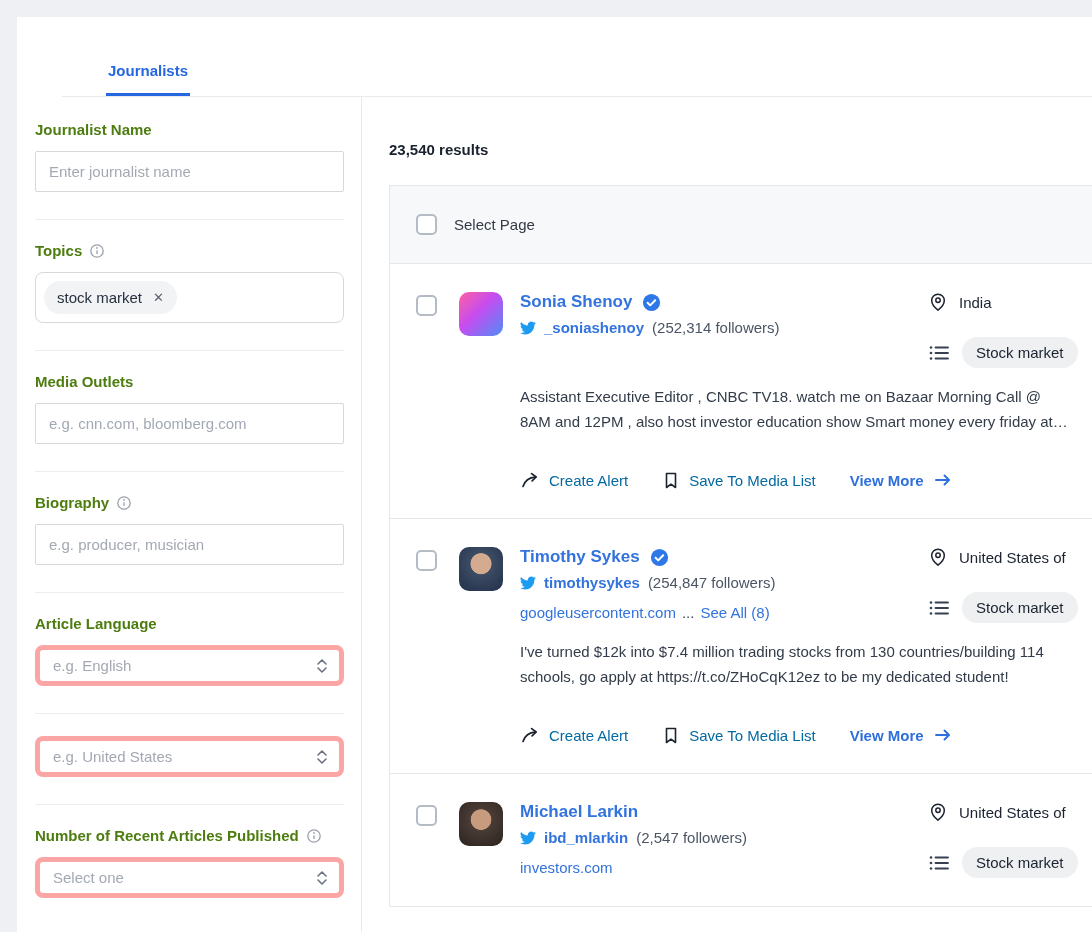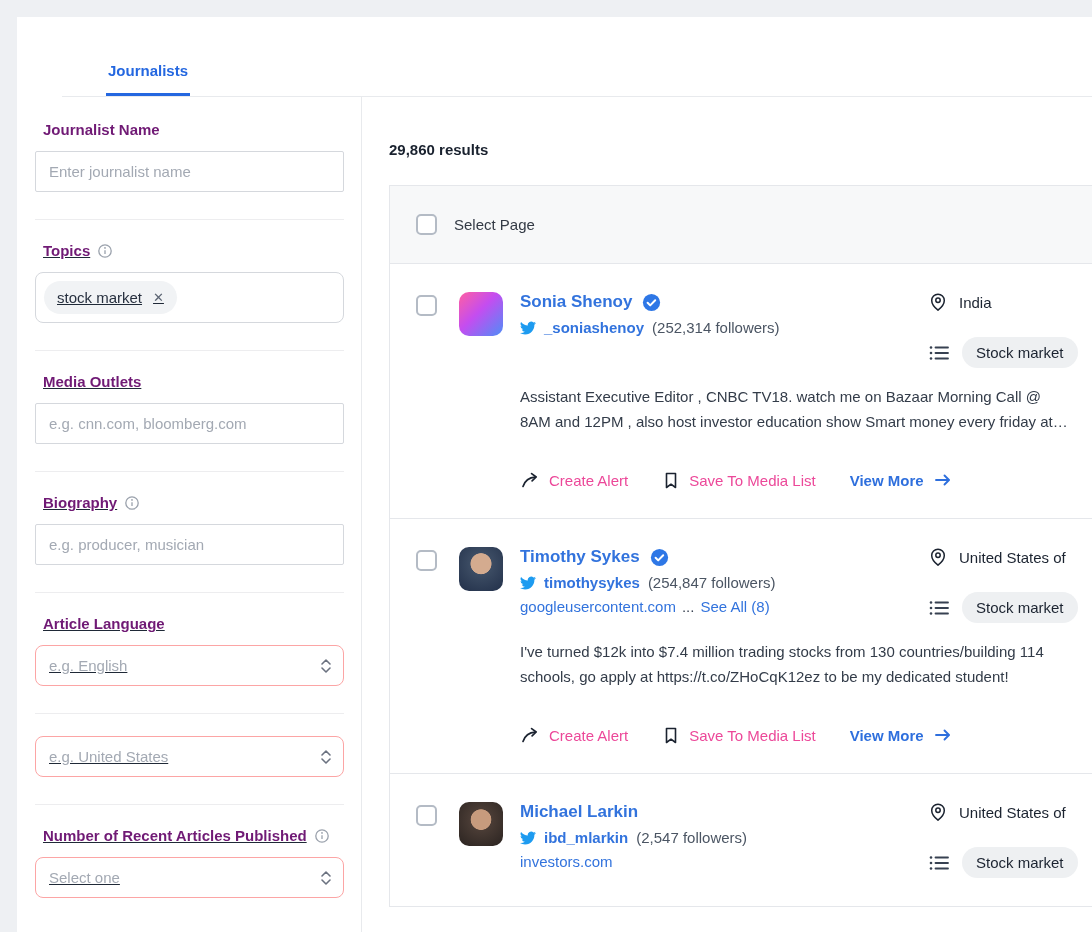--- a/index.html
+++ b/index.html
@@ -29,38 +29,37 @@
     cursor:pointer;
   }
   
   .bodywrap { display:flex; align-items:stretch; min-height:900px; }
   .sidebar {
     width:345px; flex:none;
     border-right:1px solid #e8eaed;
     padding:2px 17px 60px 18px;
   }
   .fgroup { padding:22px 0 27px 0; }
-  .fgroup + .fgroup { border-top:1px solid #ededef;text-decoration:underline; }
+  .fgroup + .fgroup { border-top:1px solid #ededef; }
   .flabel {
-    font-size:15px; font-weight:700; color:#701a75;
+    font-size:15px; font-weight:700; color:#4d7c0f;
     display:flex; align-items:center; gap:7px;
     margin-bottom:13px;
-    margin-left:8px;
   }
   .input {
     width:100%; height:41px;
     border:1px solid #d5d8dd; border-radius:2px;
     padding:0 13px; font-size:15px; color:#1f2937;
     font-family:"Liberation Sans", sans-serif;
     background:#fff; outline:none;
   }
   .input::placeholder { color:#a3a9b3; }
   .selectbox {
     width:100%; height:41px;
-    border:1px solid #fca5a5; border-radius:8px;
+    border:5px solid #fca5a5; border-radius:8px;
     padding:0 10px 0 13px;
     display:flex; align-items:center; justify-content:space-between;
     background:#fff; cursor:pointer;
   }
   .selectbox .ph { font-size:15px; color:#a3a9b3; }
   .chipbox {
     width:100%; min-height:48px;
     border:1px solid #d5d8dd; border-radius:8px;
     padding:8px; display:flex; align-items:center;
   }
@@ -100,33 +99,33 @@
   .avatar.a2 { background:radial-gradient(circle at 50% 40%,#c79b7d 0 29%,#4a3c35 31%,#2a2320 100%); }
   .rcontent { flex:1; min-width:0; padding-right:4px; }
   .row-top { display:flex; align-items:flex-start; }
   .id-col { flex:1; min-width:0; }
   .meta-col { flex:none; width:214px; margin-left:12px; }
   .jname-line { display:flex; align-items:center; gap:10px; }
   .jname { font-size:17px; font-weight:700; color:#3273dd; cursor:pointer; }
   .handle-line { display:flex; align-items:center; gap:8px; margin-top:7px; }
   .handle { font-size:15px; font-weight:700; color:#3273dd; cursor:pointer; }
   .followers { font-size:15px; color:#4b5563; }
-  .site-line { display:flex; align-items:center; gap:6px; margin-top:7px; font-size:15px; }
+  .site-line { display:flex; align-items:center; gap:6px; margin-top:13px; font-size:15px; }
   .site-link { color:#3273dd; cursor:pointer; }
   .dots { color:#3b4554; }
   .seeall { color:#3273dd; cursor:pointer; }
   .loc-line { display:flex; align-items:center; gap:11px; white-space:nowrap; font-size:15px; color:#1b2330; }
   .topic-line { display:flex; align-items:center; gap:12px; margin-top:25px; white-space:nowrap; }
   .pill {
     background:#eef0f2; border-radius:16px;
     padding:7px 14px; font-size:15px; color:#1b2330; white-space:nowrap;
   }
   .bio { margin-top:16px; font-size:15px; line-height:25px; color:#333c49; max-width:555px; }
   .actions { display:flex; align-items:center; gap:34px; margin-top:36px; }
-  .action { display:flex; align-items:center; gap:9px; font-size:15px; font-weight:500; color:#ec4899; cursor:pointer; }
+  .action { display:flex; align-items:center; gap:9px; font-size:15px; font-weight:500; color:#0369a1; cursor:pointer; }
   .viewmore { display:flex; align-items:center; gap:10px; font-size:15px; font-weight:700; color:#2e6fdd; cursor:pointer; }
   .icn { display:inline-flex; flex:none; }
 </style>
 </head>
 <body>
 
 <div class="card">
 
   <div class="tabbar">
     <div class="tab">Journalists</div>
@@ -223,21 +222,21 @@
                 <path d="M3 11l4 4 4-4" stroke="#6b7280" stroke-width="1.6" stroke-linecap="round" stroke-linejoin="round"></path>
               </svg>
           </span>
         </div>
       </div>
 
     </div>
 
     <div class="main">
 
-      <div class="results-count">29,860 results</div>
+      <div class="results-count">23,540 results</div>
 
       <div class="panel">
 
         <div class="panel-header">
           <span class="checkbox"></span>
           <span>Select Page</span>
         </div>
 
         <div class="row">
           <span class="checkbox"></span>

